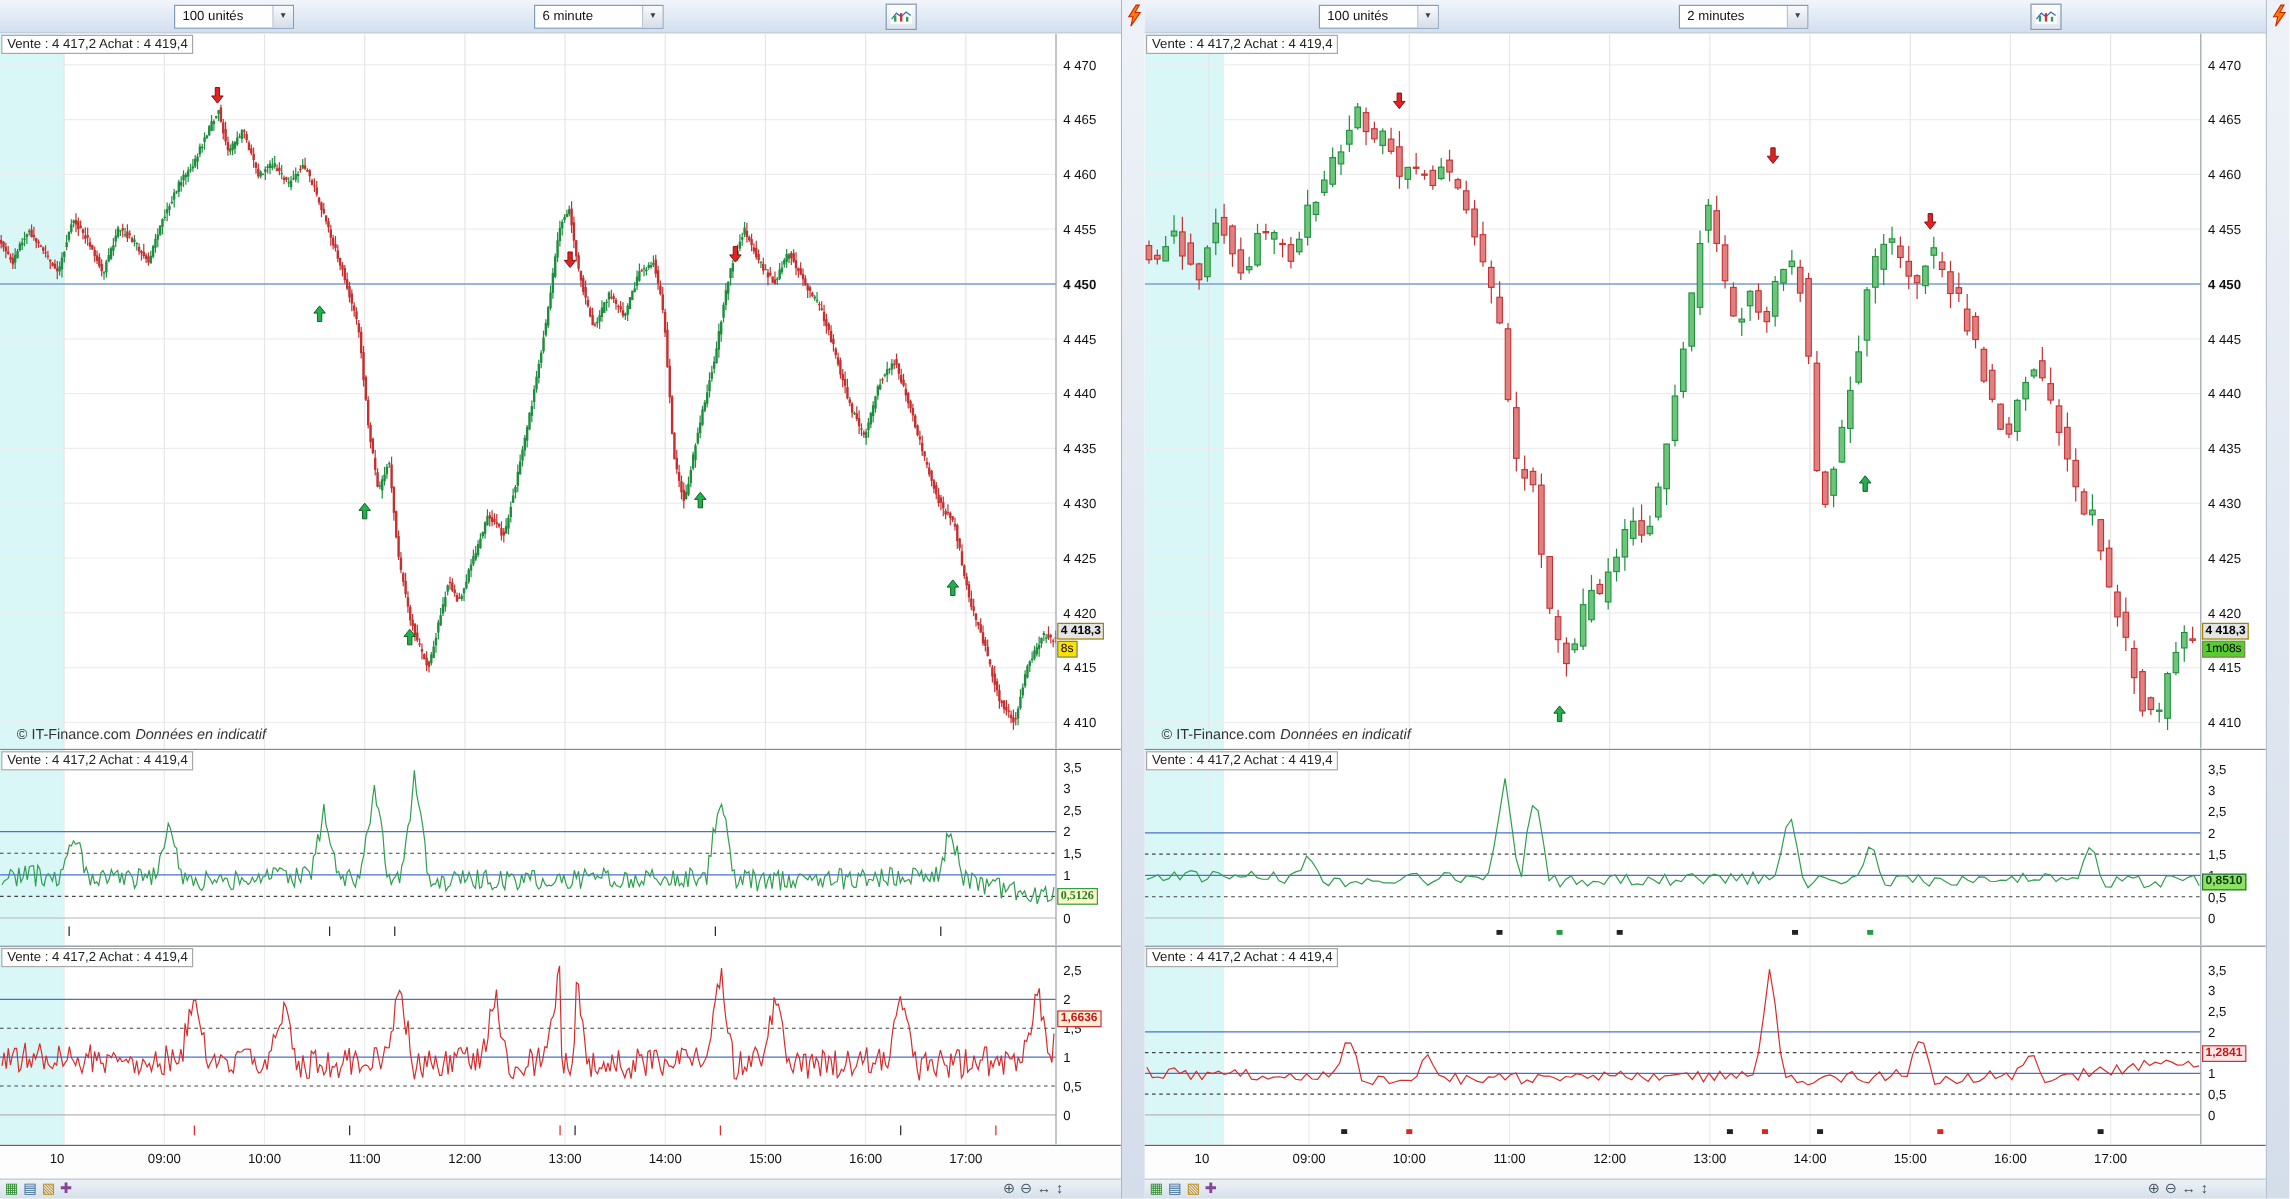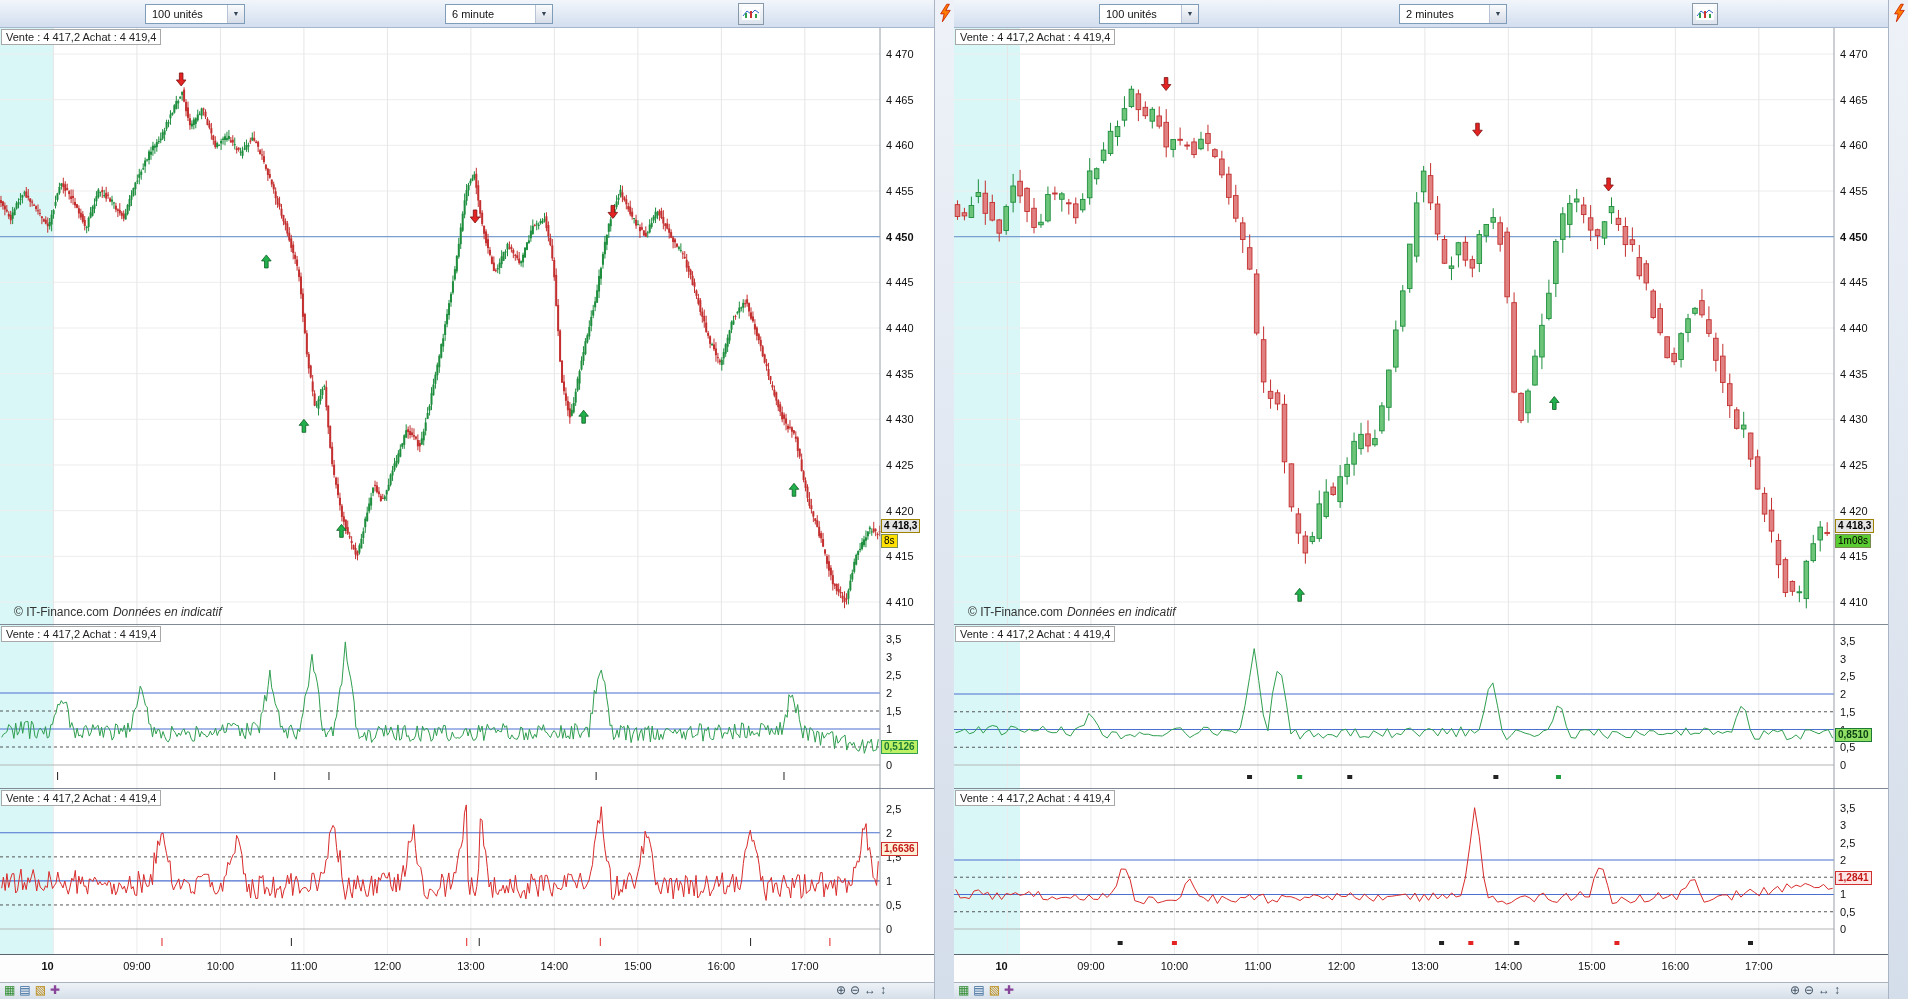--- a/index.html
+++ b/index.html
@@ -33,21 +33,21 @@
   .wm-note{font-style:italic;margin-left:4px;}
   .tag{position:absolute;left:881px;width:52px;}
   .tag-val{font-size:10px;font-weight:bold;border:1px solid #888;background:#fff;
     padding:0 2px;line-height:12px;width:-moz-fit-content;width:fit-content;white-space:nowrap;}
   .price-val{background:#e5e5e5;border-color:#9c8400;color:#000;}
   .countdown{margin-top:1px;border-color:#7a8a55;color:#000;font-weight:normal;}
   .xaxis{height:28px;background:#fdfdfd;border-top:1px solid #5a6470;position:relative;
     box-sizing:border-box;flex:none;}
   .xlabel{position:absolute;top:5px;font-size:11px;color:#111;width:44px;margin-left:-22px;
     text-align:center;}
-  .xlabel.day{font-weight:bold;}
+  .xlabel.day{font-weight:normal;}
   .bottombar{height:17px;background:linear-gradient(#eef2f7,#d6dfe9);border-top:1px solid #aab4c0;
     box-sizing:border-box;display:flex;align-items:flex-start;overflow:hidden;
     padding-left:4px;gap:4px;flex:none;}
   .bicon{font-size:12px;line-height:15px;cursor:default;}
   .bspacer{flex:1;}
   .bright{margin-right:48px;display:flex;gap:4px;}
 </style>
 </head>
 <body>
 
@@ -1070,21 +1070,21 @@
             <text x="886" y="126" font-size="11" fill="#111" font-family="Liberation Sans, sans-serif">0,5</text>
             <text x="886" y="108" font-size="11" fill="#111" font-family="Liberation Sans, sans-serif">1</text>
             <text x="886" y="90" font-size="11" fill="#111" font-family="Liberation Sans, sans-serif">1,5</text>
             <text x="886" y="72" font-size="11" fill="#111" font-family="Liberation Sans, sans-serif">2</text>
             <text x="886" y="54" font-size="11" fill="#111" font-family="Liberation Sans, sans-serif">2,5</text>
             <text x="886" y="36" font-size="11" fill="#111" font-family="Liberation Sans, sans-serif">3</text>
             <text x="886" y="18" font-size="11" fill="#111" font-family="Liberation Sans, sans-serif">3,5</text>
           </svg>
         <div class="quote">Vente : 4 417,2 Achat : 4 419,4</div>
         <div class="tag" id="gtag-0" style="top: 114.546px;">
-          <div class="tag-val" style="background: #bef264; border-color: rgb(47, 158, 79); color: rgb(29, 122, 53);">0,5126</div>
+          <div class="tag-val" style="background: #fef9c3; border-color: rgb(47, 158, 79); color: rgb(29, 122, 53); font-family: Liberation Serif, serif;">0,5126</div>
         </div>
       </div>
 
       <div class="section ind2">
         <svg class="chart" id="ind2-0" viewBox="0 0 934 165">
             <rect x="0" y="0" width="934" height="165" fill="#fff"></rect>
             <rect x="0" y="0" width="53.4345351043643" height="165" fill="#d9f7f7"></rect>
             <line x1="53.4345351043643" y1="0" x2="53.4345351043643" y2="165" stroke="#ececec"></line>
             <line x1="136.92599620493357" y1="0" x2="136.92599620493357" y2="165" stroke="#ececec"></line>
             <line x1="220.41745730550286" y1="0" x2="220.41745730550286" y2="165" stroke="#ececec"></line>

